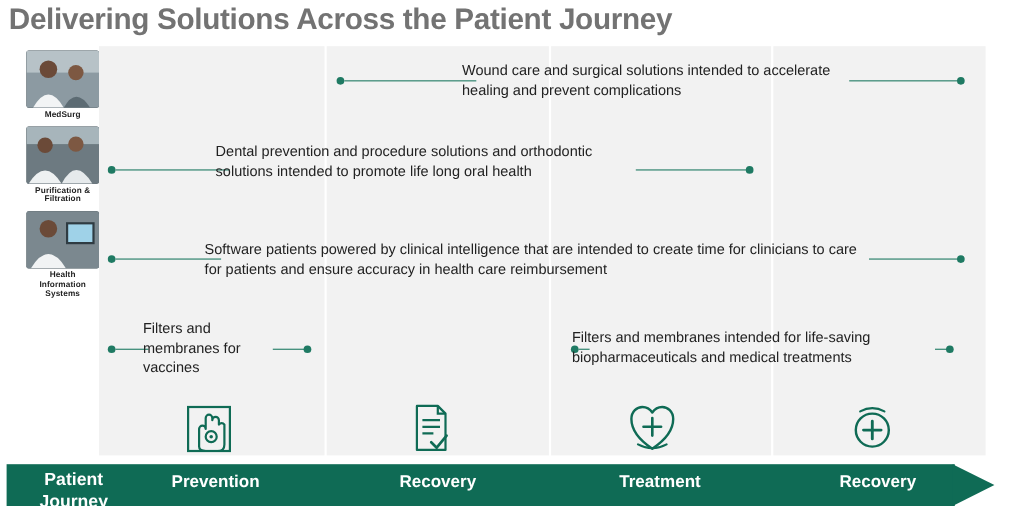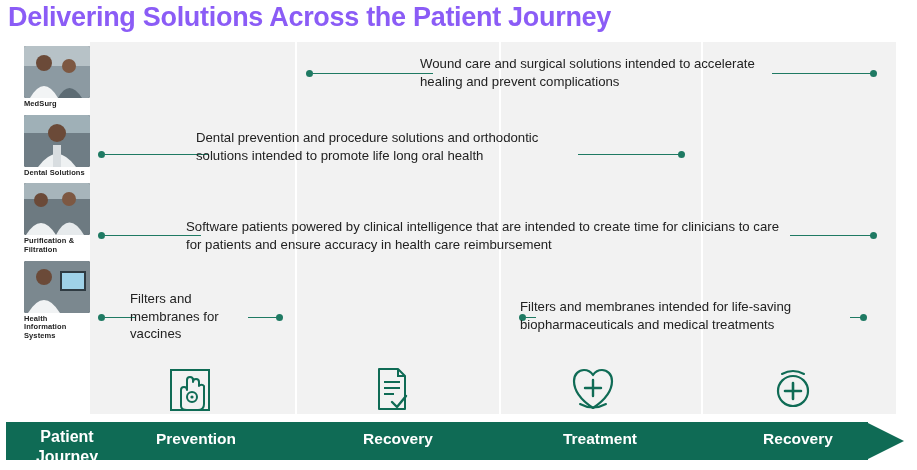--- a/index.html
+++ b/index.html
@@ -7,39 +7,39 @@
     width:917px;height:470px;
     background:#ffffff;
     font-family:"Liberation Sans", sans-serif;
     color:#1a1a1a;
     overflow:hidden;
     position:relative;
   }
   .title{
     position:absolute;left:8px;top:2px;
     font-size:27px;font-weight:700;letter-spacing:-0.3px;
-    color:#8b5cf6;
+    color:#737373;
     white-space:nowrap;
   }
   .canvas{
     position:absolute;left:0;top:42px;width:917px;height:380px;
   }
   
   .band{
     position:absolute;top:0;height:372px;
     background:#f2f2f2;
   }
   .band.b1{left:90px;width:205px;}
   .band.b2{left:297px;width:202px;}
   .band.b3{left:501px;width:200px;}
   .band.b4{left:703px;width:193px;}
 
   
   .photo-col{position:absolute;left:24px;top:4px;width:66px;}
-  .photo-item{position:relative;width:66px;margin-bottom:6px;text-align:left;}
+  .photo-item{position:relative;width:66px;margin-bottom:6px;text-align:center;}
   .photo{
     width:66px;height:52px;border-radius:2px;overflow:hidden;position:relative;
     background:#3b4a52;
   }
   .photo .pbg{position:absolute;inset:0;}
   .photo-caption{
     font-size:7.5px;font-weight:700;color:#222;line-height:1.15;margin-top:2px;
     letter-spacing:0.1px;
   }
 
@@ -112,32 +112,20 @@
           <rect x="0" y="0" width="66" height="20" fill="#b7c2c7"></rect>
           <circle cx="20" cy="17" r="8" fill="#6b4a38"></circle>
           <path d="M6 52 Q20 28 34 52 Z" fill="#f2f4f5"></path>
           <circle cx="45" cy="20" r="7" fill="#7d5842"></circle>
           <path d="M34 52 Q45 32 58 52 Z" fill="#5c6b73"></path>
         </svg>
       </div>
       <div class="photo-caption">MedSurg</div>
     </div>
 
-    <div class="photo-item">
-      <div class="photo">
-        <svg class="pbg" viewBox="0 0 66 52" preserveAspectRatio="none" aria-hidden="true">
-          <rect width="66" height="52" fill="#6f7d85"></rect>
-          <rect x="0" y="0" width="66" height="18" fill="#9fb0b7"></rect>
-          <circle cx="33" cy="18" r="9" fill="#6b4a38"></circle>
-          <path d="M14 52 Q33 26 52 52 Z" fill="#eef1f2"></path>
-          <rect x="29" y="30" width="8" height="22" fill="#d8dde0"></rect>
-        </svg>
-      </div>
-      <div class="photo-caption">Dental Solutions</div>
-    </div>
 
     <div class="photo-item">
       <div class="photo">
         <svg class="pbg" viewBox="0 0 66 52" preserveAspectRatio="none" aria-hidden="true">
           <rect width="66" height="52" fill="#6d7a81"></rect>
           <rect x="0" y="0" width="66" height="16" fill="#a7b5bb"></rect>
           <circle cx="17" cy="17" r="7" fill="#6b4a38"></circle>
           <circle cx="45" cy="16" r="7" fill="#7d5842"></circle>
           <path d="M2 52 Q17 28 32 52 Z" fill="#eef1f2"></path>
           <path d="M32 52 Q45 27 60 52 Z" fill="#e6eaec"></path>

